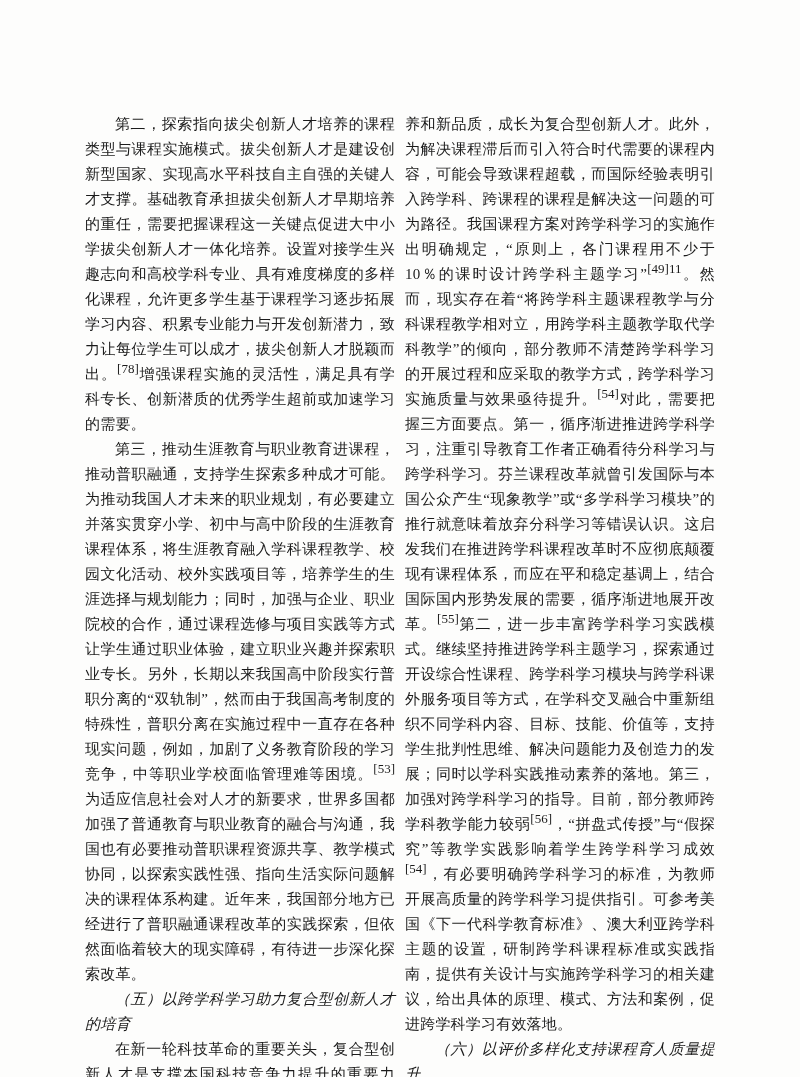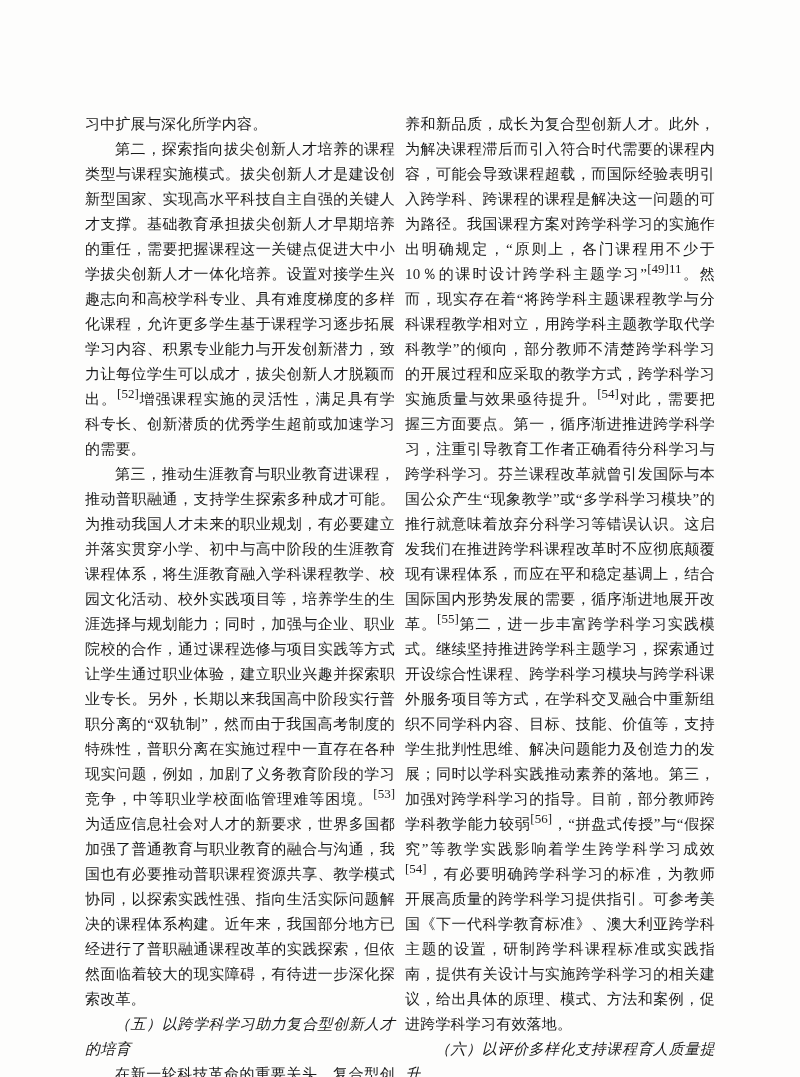--- a/index.html
+++ b/index.html
@@ -32,22 +32,21 @@
     vertical-align: super;
     letter-spacing: 0;
   }
 </style>
 </head>
 <body>
 
 <div class="page">
   <div class="columns">
     <div class="column">
-        <p class="para body">习中扩展与深化所学内容。</p>
-        <p class="para body indent">第二，探索指向拔尖创新人才培养的课程类型与课程实施模式。拔尖创新人才是建设创新型国家、实现高水平科技自主自强的关键人才支撑。基础教育承担拔尖创新人才早期培养的重任，需要把握课程这一关键点促进大中小学拔尖创新人才一体化培养。设置对接学生兴趣志向和高校学科专业、具有难度梯度的多样化课程，允许更多学生基于课程学习逐步拓展学习内容、积累专业能力与开发创新潜力，致力让每位学生可以成才，拔尖创新人才脱颖而出。<sup class="cite">[52]</sup>增强课程实施的灵活性，满足具有学科专长、创新潜质的优秀学生超前或加速学习的需要。</p>
+        <p class="para body indent">第二，探索指向拔尖创新人才培养的课程类型与课程实施模式。拔尖创新人才是建设创新型国家、实现高水平科技自主自强的关键人才支撑。基础教育承担拔尖创新人才早期培养的重任，需要把握课程这一关键点促进大中小学拔尖创新人才一体化培养。设置对接学生兴趣志向和高校学科专业、具有难度梯度的多样化课程，允许更多学生基于课程学习逐步拓展学习内容、积累专业能力与开发创新潜力，致力让每位学生可以成才，拔尖创新人才脱颖而出。<sup class="cite">[78]</sup>增强课程实施的灵活性，满足具有学科专长、创新潜质的优秀学生超前或加速学习的需要。</p>
         <p class="para body indent">第三，推动生涯教育与职业教育进课程，推动普职融通，支持学生探索多种成才可能。为推动我国人才未来的职业规划，有必要建立并落实贯穿小学、初中与高中阶段的生涯教育课程体系，将生涯教育融入学科课程教学、校园文化活动、校外实践项目等，培养学生的生涯选择与规划能力；同时，加强与企业、职业院校的合作，通过课程选修与项目实践等方式让学生通过职业体验，建立职业兴趣并探索职业专长。另外，长期以来我国高中阶段实行普职分离的“双轨制”，然而由于我国高考制度的特殊性，普职分离在实施过程中一直存在各种现实问题，例如，加剧了义务教育阶段的学习竞争，中等职业学校面临管理难等困境。<sup class="cite">[53]</sup>为适应信息社会对人才的新要求，世界多国都加强了普通教育与职业教育的融合与沟通，我国也有必要推动普职课程资源共享、教学模式协同，以探索实践性强、指向生活实际问题解决的课程体系构建。近年来，我国部分地方已经进行了普职融通课程改革的实践探索，但依然面临着较大的现实障碍，有待进一步深化探索改革。</p>
         <p class="para heading indent">（五）以跨学科学习助力复合型创新人才的培育</p>
         <p class="para body indent">在新一轮科技革命的重要关头，复合型创新人才是支撑本国科技竞争力提升的重要力量。科技的创新、突破与发展需要多学科的交叉、融合。跨学科学习注重突破学科界限，寻求不同学科知识与现实生活融通，有助于拓展学生思维视野、激发创新灵感，获取新思想、新知识、新素</p>
       </div>
     <div class="column">
       <div>
           <p class="para body">养和新品质，成长为复合型创新人才。此外，为解决课程滞后而引入符合时代需要的课程内容，可能会导致课程超载，而国际经验表明引入跨学科、跨课程的课程是解决这一问题的可为路径。我国课程方案对跨学科学习的实施作出明确规定，“原则上，各门课程用不少于 10％的课时设计跨学科主题学习”<sup class="cite">[49]11</sup>。然而，现实存在着“将跨学科主题课程教学与分科课程教学相对立，用跨学科主题教学取代学科教学”的倾向，部分教师不清楚跨学科学习的开展过程和应采取的教学方式，跨学科学习实施质量与效果亟待提升。<sup class="cite">[54]</sup>对此，需要把握三方面要点。第一，循序渐进推进跨学科学习，注重引导教育工作者正确看待分科学习与跨学科学习。芬兰课程改革就曾引发国际与本国公众产生“现象教学”或“多学科学习模块”的推行就意味着放弃分科学习等错误认识。这启发我们在推进跨学科课程改革时不应彻底颠覆现有课程体系，而应在平和稳定基调上，结合国际国内形势发展的需要，循序渐进地展开改革。<sup class="cite">[55]</sup>第二，进一步丰富跨学科学习实践模式。继续坚持推进跨学科主题学习，探索通过开设综合性课程、跨学科学习模块与跨学科课外服务项目等方式，在学科交叉融合中重新组织不同学科内容、目标、技能、价值等，支持学生批判性思维、解决问题能力及创造力的发展；同时以学科实践推动素养的落地。第三，加强对跨学科学习的指导。目前，部分教师跨学科教学能力较弱<sup class="cite">[56]</sup>，“拼盘式传授”与“假探究”等教学实践影响着学生跨学科学习成效<sup class="cite">[54]</sup>，有必要明确跨学科学习的标准，为教师开展高质量的跨学科学习提供指引。可参考美国《下一代科学教育标准》、澳大利亚跨学科主题的设置，研制跨学科课程标准或实践指南，提供有关设计与实施跨学科学习的相关建议，给出具体的原理、模式、方法和案例，促进跨学科学习有效落地。</p>
           <p class="para heading indent">（六）以评价多样化支持课程育人质量提升</p>
         </div>
 

